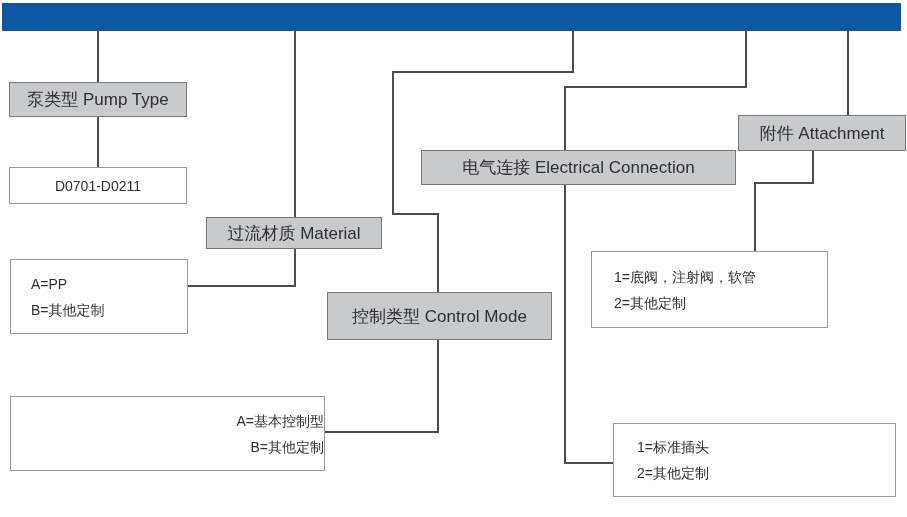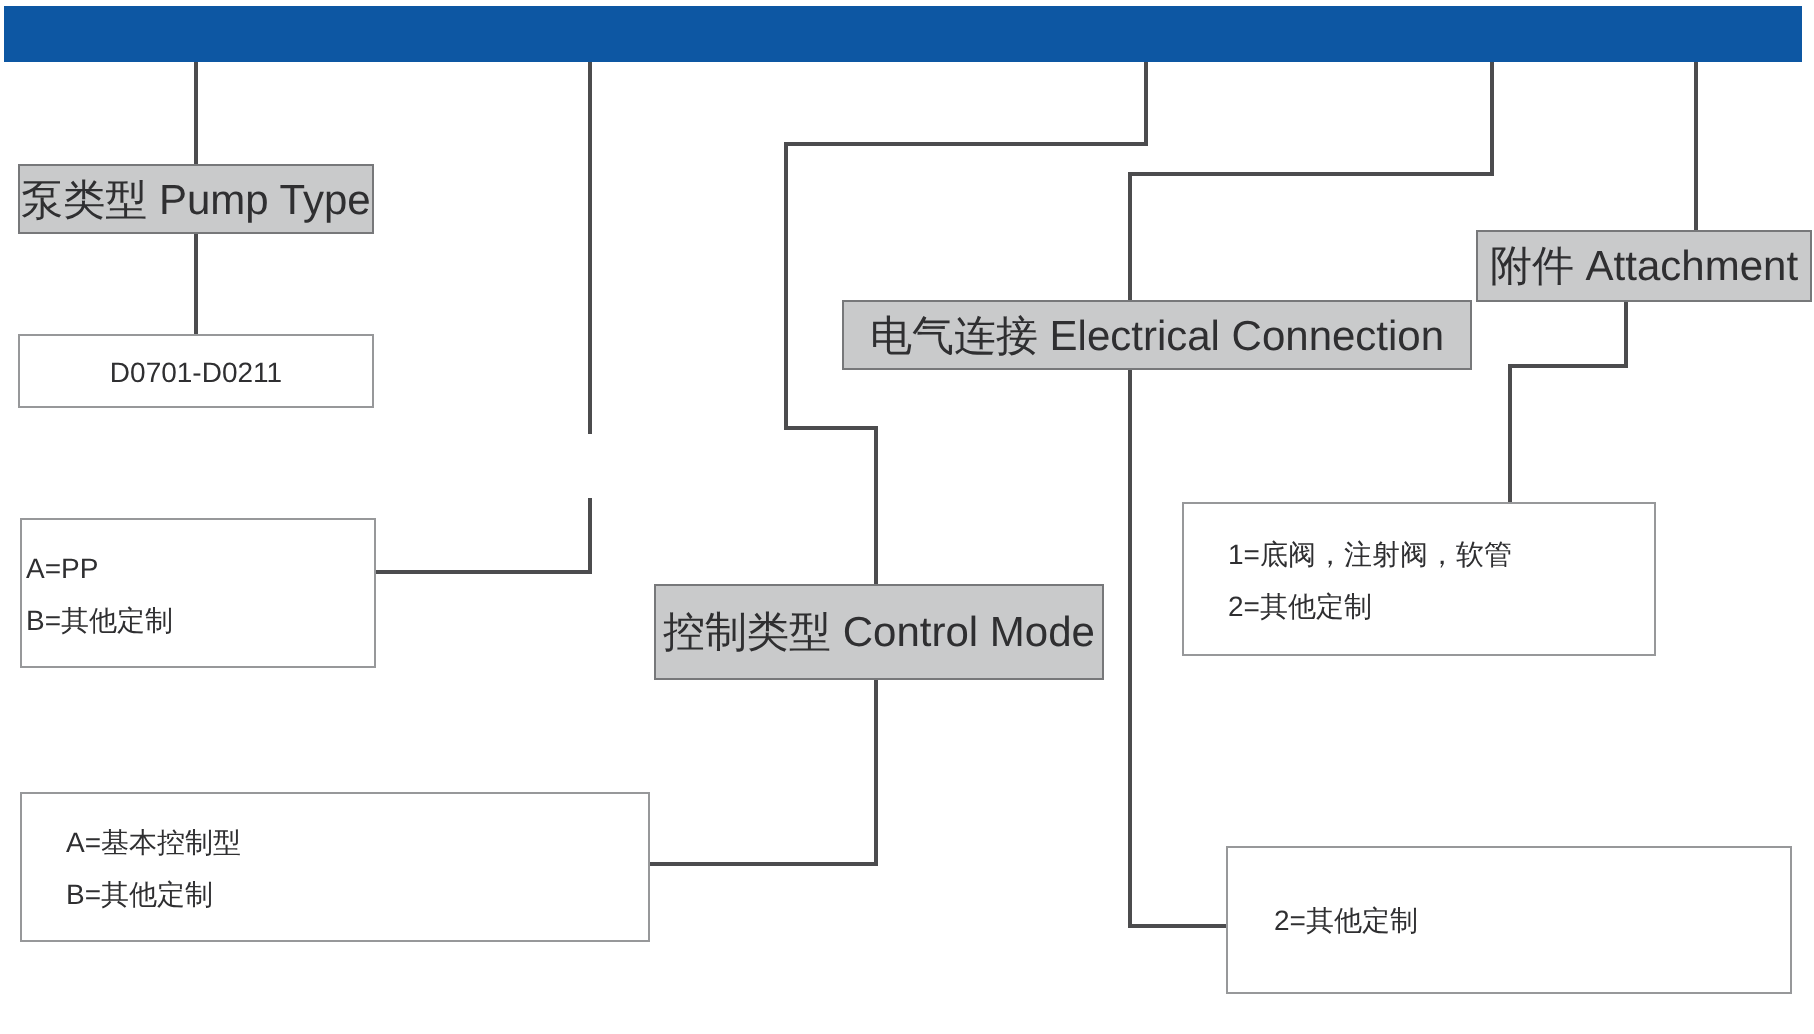--- a/index.html
+++ b/index.html
@@ -22,21 +22,21 @@
   .topbar{
     position:absolute;
     background:var(--bar-blue);
   }
   .ln{position:absolute;background:var(--line);}
   .glabel{
     position:absolute;
     background:var(--label-fill);
     border:1px solid var(--label-border);
     display:flex;align-items:center;justify-content:center;
-    font-size:21px;
+    font-size:17px;
     white-space:nowrap;
     box-sizing:border-box;
   }
   .vbox{
     position:absolute;
     background:#ffffff;
     border:1px solid var(--value-border);
     box-sizing:border-box;
     font-size:14px;
     display:flex;flex-direction:column;justify-content:center;
@@ -73,43 +73,45 @@
   <div class="ln" style="left:564px;top:185px;width:2px;height:279px;"></div>
   <div class="ln" style="left:564px;top:462px;width:49px;height:2px;"></div>
 
   <div class="ln" style="left:847px;top:31px;width:2px;height:84px;"></div>
   <div class="ln" style="left:812px;top:151px;width:2px;height:33px;"></div>
   <div class="ln" style="left:754px;top:182px;width:60px;height:2px;"></div>
   <div class="ln" style="left:754px;top:182px;width:2px;height:69px;"></div>
 
   <div class="glabel" style="left:9px;top:82px;width:178px;height:35px;">泵类型 Pump Type</div>
 
+  <div class="glabel" style="left:206px;top:217px;width:176px;height:32px;">过流材质 Material</div>
 
   <div class="glabel" style="left:327px;top:292px;width:225px;height:48px;">控制类型 Control Mode</div>
 
   <div class="glabel" style="left:421px;top:150px;width:315px;height:35px;">电气连接 Electrical Connection</div>
 
   <div class="glabel" style="left:728px;top:115px;width:168px;height:36px;margin-left:10px;">附件 Attachment</div>
 
   <div class="vbox center" style="left:9px;top:167px;width:178px;height:37px;">
     <span class="opt">D0701-D0211</span>
   </div>
 
-  <div class="vbox" style="left:10px;top:259px;width:178px;height:75px;padding-left:2px;">
+  <div class="vbox" style="left:10px;top:259px;width:178px;height:75px;padding-left:20px;">
     <span class="opt">A=PP</span>
     <span class="opt">B=其他定制</span>
   </div>
 
-  <div class="vbox" style="left:10px;top:396px;width:315px;height:75px;padding-left:22px;">
+  <div class="vbox" style="left:10px;top:396px;width:315px;height:75px;padding-left:22px;align-items:flex-end;">
     <span class="opt">A=基本控制型</span>
     <span class="opt">B=其他定制</span>
   </div>
 
   <div class="vbox" style="left:591px;top:251px;width:237px;height:77px;padding-left:22px;">
     <span class="opt">1=底阀，注射阀，软管</span>
     <span class="opt">2=其他定制</span>
   </div>
 
   <div class="vbox" style="left:613px;top:423px;width:283px;height:74px;padding-left:23px;">
+    <span class="opt">1=标准插头</span>
     <span class="opt">2=其他定制</span>
   </div>
 
 </div>
 
 </body></html>

